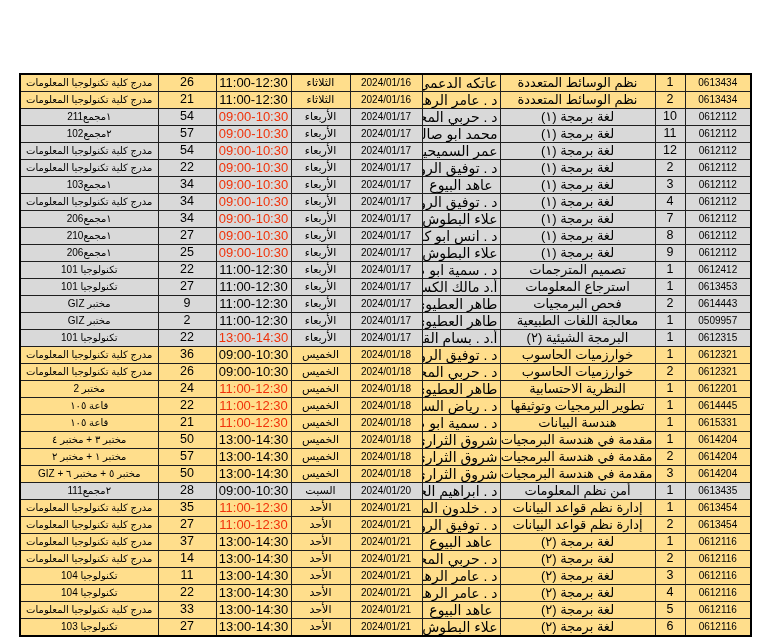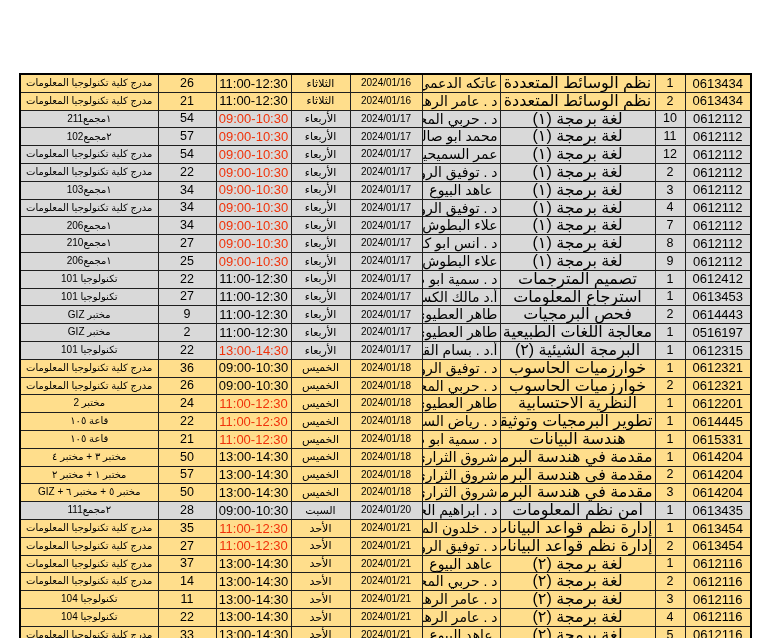--- a/index.html
+++ b/index.html
@@ -16,23 +16,23 @@
   }
   td{
     border:1px solid #1f1f1f;
     height:16px;
     padding:0 2px;
     text-align:center;vertical-align:middle;
     overflow:hidden;white-space:nowrap;
     color:#000;line-height:1.05;
     font-size:11px;
   }
-  .c-code{font-size:13px;}
+  .c-code{font-size:10px;}
   .c-sec{font-size:12.5px;}
-  .c-course{font-size:16px;margin-top:20px;}
+  .c-course{font-size:13px;margin-top:20px;}
   .c-inst{font-size:14px;}
   .c-date{font-size:10px;}
   .c-day{font-size:11px;}
   .c-time{font-size:13px;}
   .c-count{font-size:12.5px;}
   .c-loc{font-size:10px;}
 </style>
 </head>
 <body>
 
@@ -213,21 +213,21 @@
           <td class="c-course">فحص البرمجيات</td>
           <td class="c-inst">طاهر العطيوي</td>
           <td class="c-date">2024/01/17</td>
           <td class="c-day">الأربعاء</td>
           <td class="c-time">11:00-12:30</td>
           <td class="c-count">9</td>
           <td class="c-loc">مختبر GIZ</td>
         </tr>
 
         <tr style="background-color: rgb(217, 217, 217);">
-          <td class="c-code">0516197</td>
+          <td class="c-code">0509957</td>
           <td class="c-sec">1</td>
           <td class="c-course">معالجة اللغات الطبيعية</td>
           <td class="c-inst">طاهر العطيوي</td>
           <td class="c-date">2024/01/17</td>
           <td class="c-day">الأربعاء</td>
           <td class="c-time">11:00-12:30</td>
           <td class="c-count">2</td>
           <td class="c-loc">مختبر GIZ</td>
         </tr>
 

